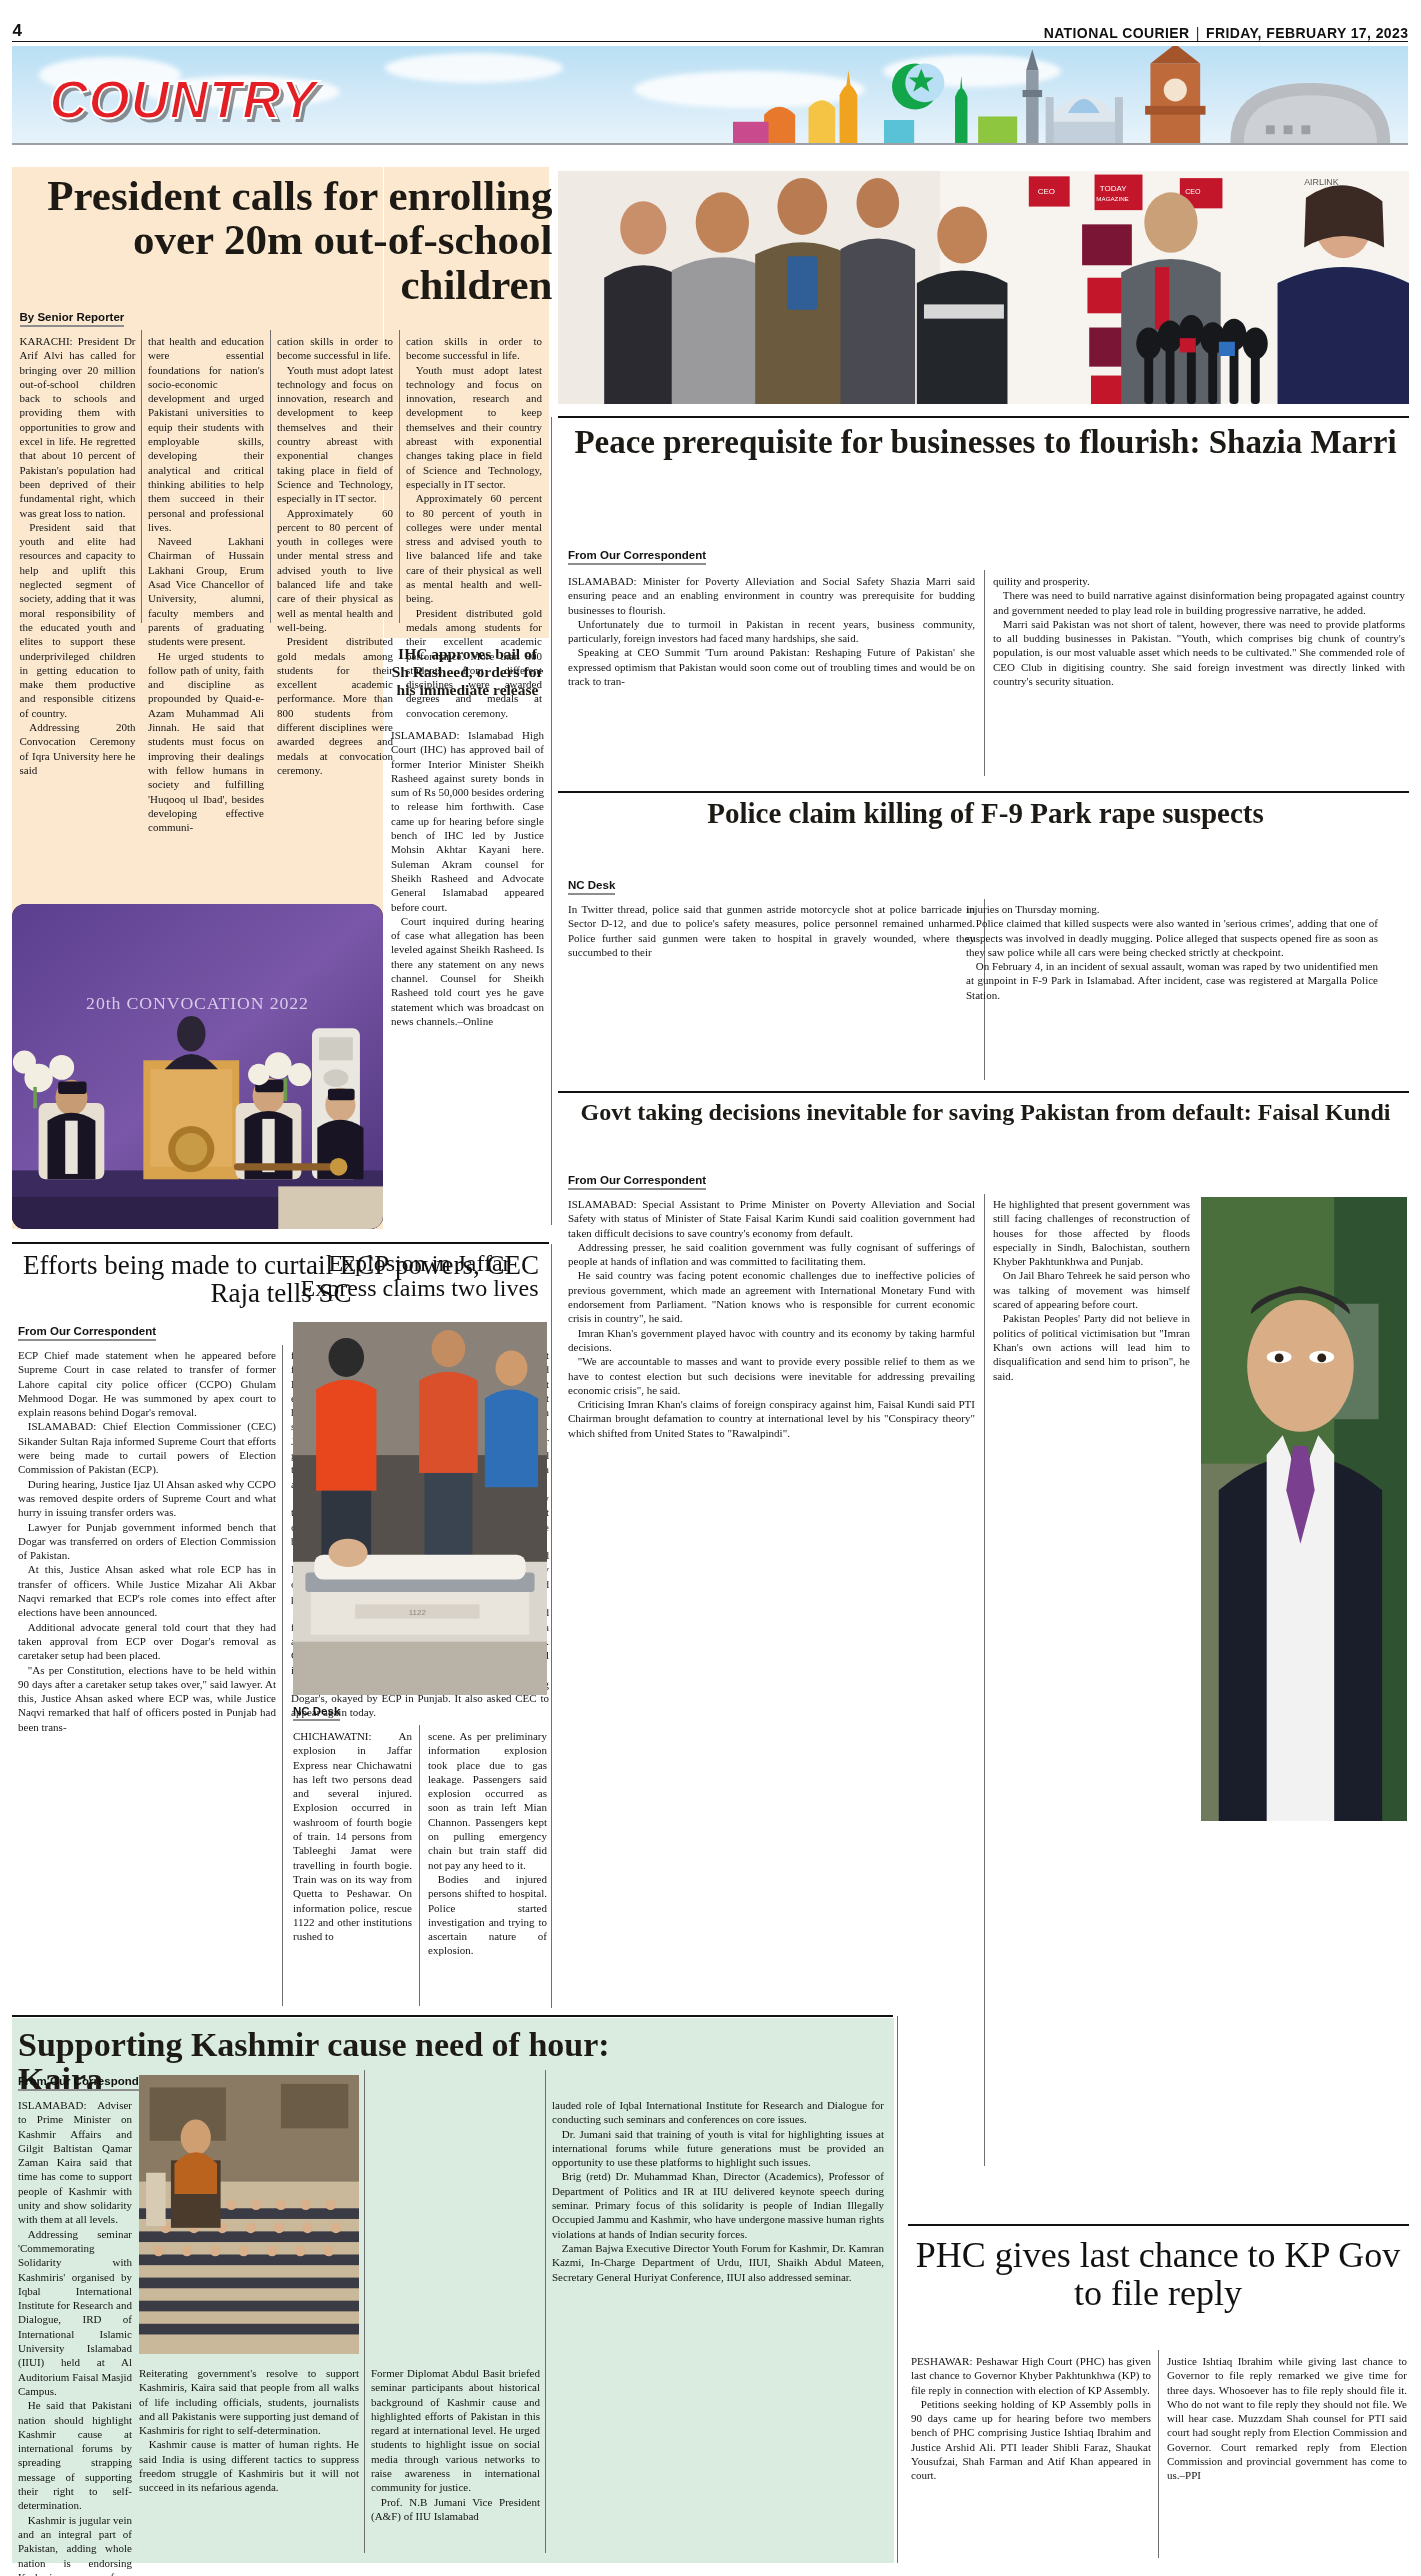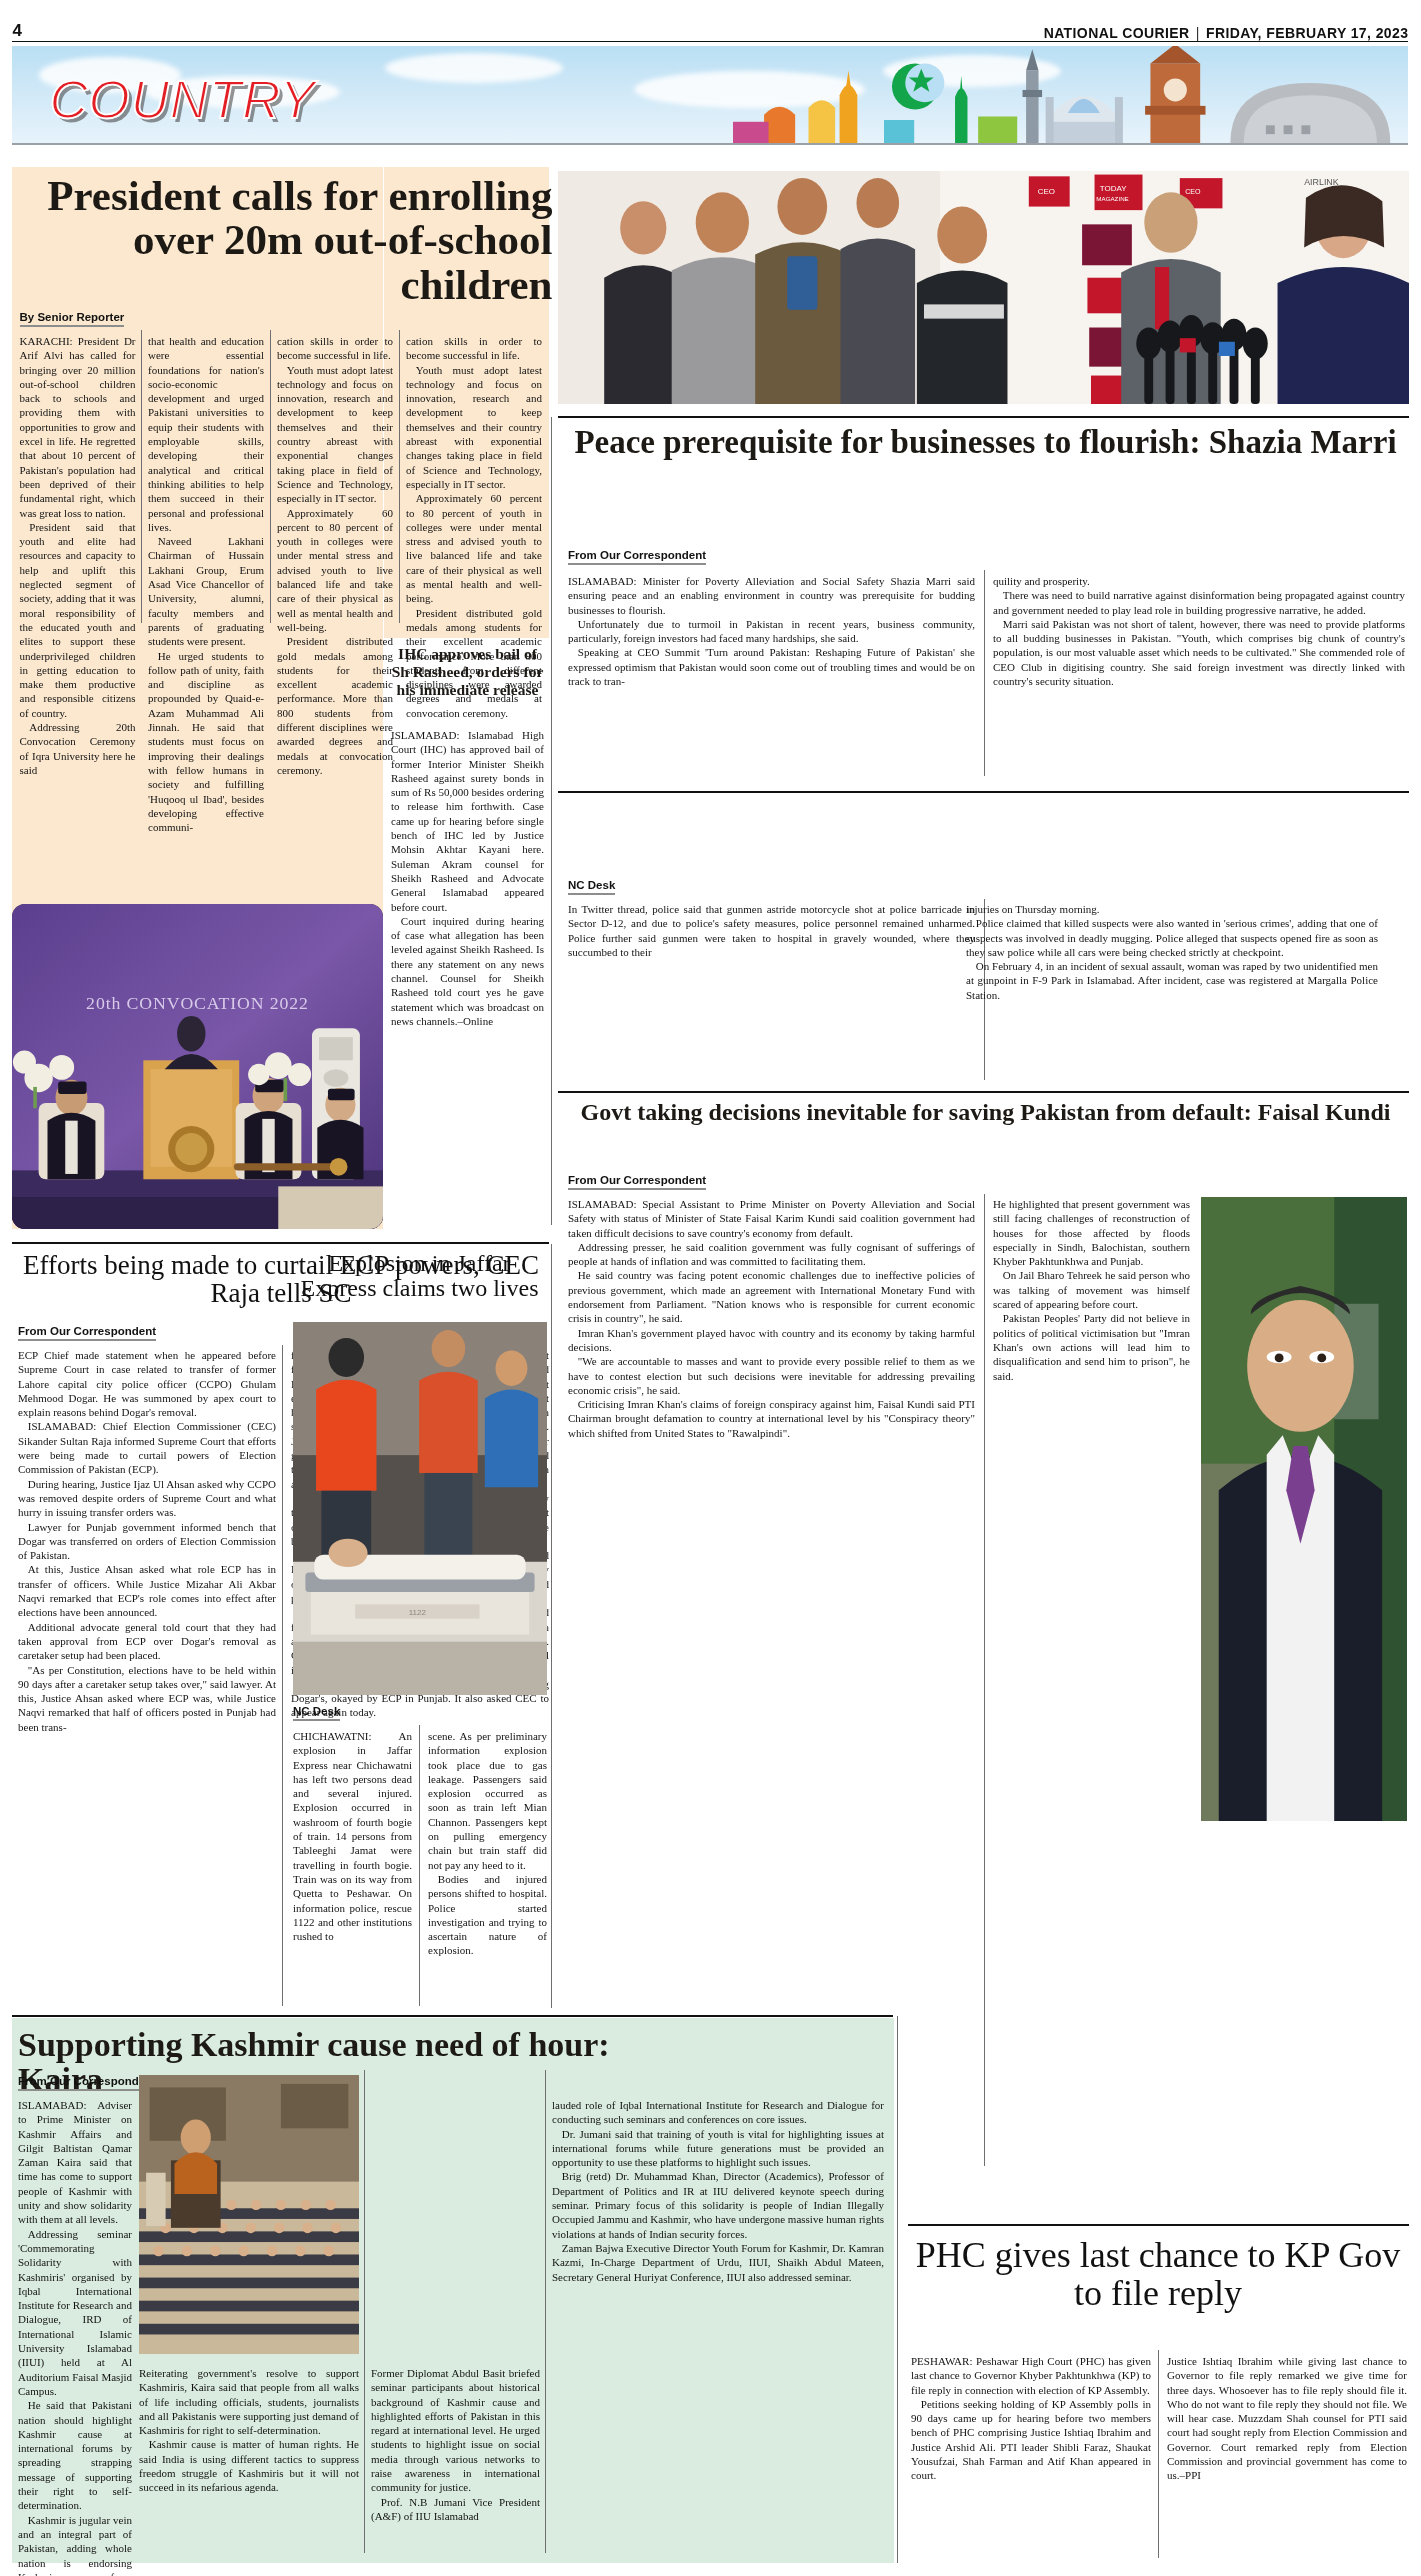--- a/index.html
+++ b/index.html
@@ -22,21 +22,21 @@
 
   
   .banner {
     position:absolute; left:12.4px; top:46px; width:1396px; height:99px;
     background: linear-gradient(#b9dff4 0%, #cfe8f7 45%, #e7f3fb 100%);
     overflow:hidden; border-bottom:2.7px solid #9aa0a6;
   }
   .cloud { position:absolute; background:#fff; border-radius:50%; opacity:.85; filter: blur(2.7px); }
   .banner-title {
     position:absolute; left:37px; top:23px;
-    font-family:"Liberation Sans", sans-serif; font-weight:400; font-style:italic;
+    font-family:"Liberation Sans", sans-serif; font-weight:700; font-style:italic;
     font-size:53px; letter-spacing:0.9px; color:#e31e24;
     -webkit-text-stroke:1.8px #fff;
     text-shadow: 3.6px 3.6px 0 rgba(60,60,60,.55);
   }
   .skyline { position:absolute; right:0; bottom:0; height:99px; width:675px; }
 
   
   .rule { background:#111; height:1.8px; }
   .vrule { background:#6f6f6f; width:0.9px; }
 
@@ -237,20 +237,21 @@
       <p>Speaking at CEO Summit 'Turn around Pakistan: Reshaping Future of Pakistan' she expressed optimism that Pakistan would soon come out of troubling times and would be on track to tran-</p>
     </div>
   <div class="vrule" style="position:absolute; left:984px; top:570px; height:206px;"></div>
   <div class="body" style="position:absolute; left:993px; top:574px; width:412px; height:203px;">
       <p>quility and prosperity.</p>
       <p>There was need to build narrative against disinformation being propagated against country and government needed to play lead role in building progressive narrative, he added.</p>
       <p>Marri said Pakistan was not short of talent, however, there was need to provide platforms to all budding businesses in Pakistan. "Youth, which comprises big chunk of country's population, is our most valuable asset which needs to be cultivated." She commended role of CEO Club in digitising country. She said foreign investment was directly linked with country's security situation.</p>
     </div>
 
   <div class="rule" style="position:absolute; left:558px; top:791px; width:851px; height:1.8px;"></div>
+  <div class="hl" style="position:absolute; left:568px; top:799px; width:835px; font-size:29px; text-align:center;">Police claim killing of F-9 Park rape suspects</div>
   <div class="byline" style="position:absolute; left:568px; top:879px;">NC Desk</div>
   <div class="body" style="position:absolute; left:568px; top:902px; width:407px; height:178px;">
       <p>In Twitter thread, police said that gunmen astride motorcycle shot at police barricade in Sector D-12, and due to police's safety measures, police personnel remained unharmed. Police further said gunmen were taken to hospital in gravely wounded, where they succumbed to their</p>
     </div>
   <div class="vrule" style="position:absolute; left:984px; top:899px; height:181px;"></div>
   <div class="body" style="position:absolute; left:966px; top:902px; width:412px; height:178px;">
       <p>injuries on Thursday morning.</p>
       <p>Police claimed that killed suspects were also wanted in 'serious crimes', adding that one of suspects was involved in deadly mugging. Police alleged that suspects opened fire as soon as they saw police while all cars were being checked strictly at checkpoint.</p>
       <p>On February 4, in an incident of sexual assault, woman was raped by two unidentified men at gunpoint in F-9 Park in Islamabad. After incident, case was registered at Margalla Police Station.</p>
     </div>

